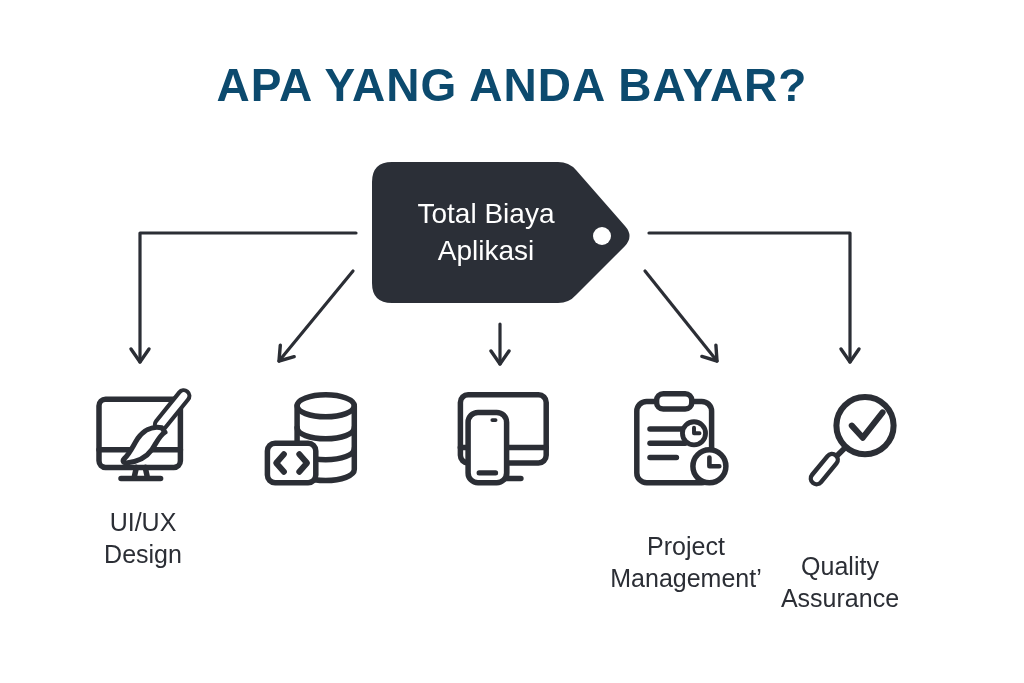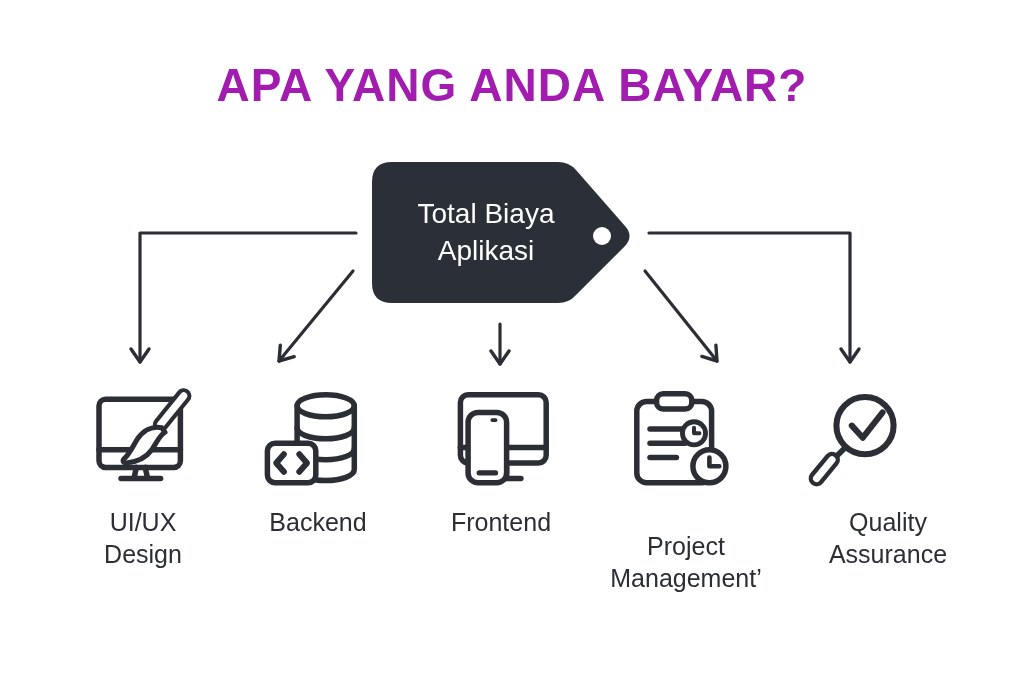--- a/index.html
+++ b/index.html
@@ -11,21 +11,21 @@
     font-family:"Liberation Sans","DejaVu Sans",sans-serif;
     color:#2b2e35;
   }
   .title{
     position:absolute;
     left:0;top:58px;width:1024px;
     text-align:center;
     font-size:46px;
     font-weight:800;
     letter-spacing:1px;
-    color:#a21caf;
+    color:#0c4a6e;
     margin:0;
   }
   .layer{position:absolute;left:0;top:0;}
   .tag-label{
     position:absolute;
     left:396px;top:196px;width:180px;
     text-align:center;
     color:#ffffff;
     font-size:28px;
     font-weight:400;
@@ -90,34 +90,32 @@
     <g fill="none" stroke="#2b2e35" stroke-width="5" stroke-linecap="round" stroke-linejoin="round">
       <ellipse cx="57" cy="18" rx="26" ry="10"></ellipse>
       <path d="M31 18 v58 a26 10 0 0 0 52 0 v-58"></path>
       <path d="M31 38 a26 10 0 0 0 52 0"></path>
       <path d="M31 57 a26 10 0 0 0 52 0"></path>
       <rect x="4" y="52" width="44" height="36" rx="7" fill="#ffffff"></rect>
       <path d="M19 62 L12 70 L19 78" stroke-width="5.4"></path>
       <path d="M33 62 L40 70 L33 78" stroke-width="5.4"></path>
     </g>
   </svg>
-  <div class="item-label" style="left:318px;width:160px;">Backend</div>
 
   <svg class="icon" style="left:445px;" viewBox="0 0 100 100" aria-hidden="true">
     <g fill="none" stroke="#2b2e35" stroke-width="5" stroke-linecap="round" stroke-linejoin="round">
       <rect x="14" y="8" width="78" height="62" rx="7"></rect>
       <path d="M14 56 H92"></path>
       <path d="M55 70 V83" stroke-width="7"></path>
       <path d="M42 84 H69"></path>
       <rect x="21" y="24" width="35" height="64" rx="9" fill="#ffffff"></rect>
       <path d="M43 31 h3" stroke-width="3.4"></path>
       <path d="M31 79 H46" stroke-width="4.6"></path>
     </g>
   </svg>
-  <div class="item-label" style="left:501px;width:160px;">Frontend</div>
 
   <svg class="icon" style="left:628px;" viewBox="0 0 100 100" aria-hidden="true">
     <g fill="none" stroke="#2b2e35" stroke-width="5" stroke-linecap="round" stroke-linejoin="round">
       <rect x="8" y="14" width="68" height="74" rx="9"></rect>
       <rect x="26" y="7" width="32" height="14" rx="6" fill="#ffffff"></rect>
       <path d="M20 39 H52"></path>
       <path d="M20 52 H52"></path>
       <path d="M20 65 H44"></path>
       <circle cx="60" cy="43" r="10.5" fill="#ffffff" stroke-width="4.4"></circle>
       <path d="M60 38 V43 H65" stroke-width="3.6"></path>
@@ -129,15 +127,15 @@
 
   <svg class="icon" style="left:799px;" viewBox="0 0 100 100" aria-hidden="true">
     <g fill="none" stroke="#2b2e35" stroke-width="5.5" stroke-linecap="round" stroke-linejoin="round">
       <circle cx="60" cy="36" r="26"></circle>
       <path d="M48 36 L58 47 L76 24"></path>
       <path d="M41 57 L35 63" stroke-width="5"></path>
       <path d="M30 67 L16 84" stroke-width="14.5"></path>
       <path d="M30 67 L16 84" stroke="#ffffff" stroke-width="6.5"></path>
     </g>
   </svg>
-  <div class="item-label" style="left:888px;width:165px;">Quality Assurance</div>
+  <div class="item-label" style="left:840px;width:165px;margin-top:44px;">Quality Assurance</div>
 
 </div>
 
 </body></html>

